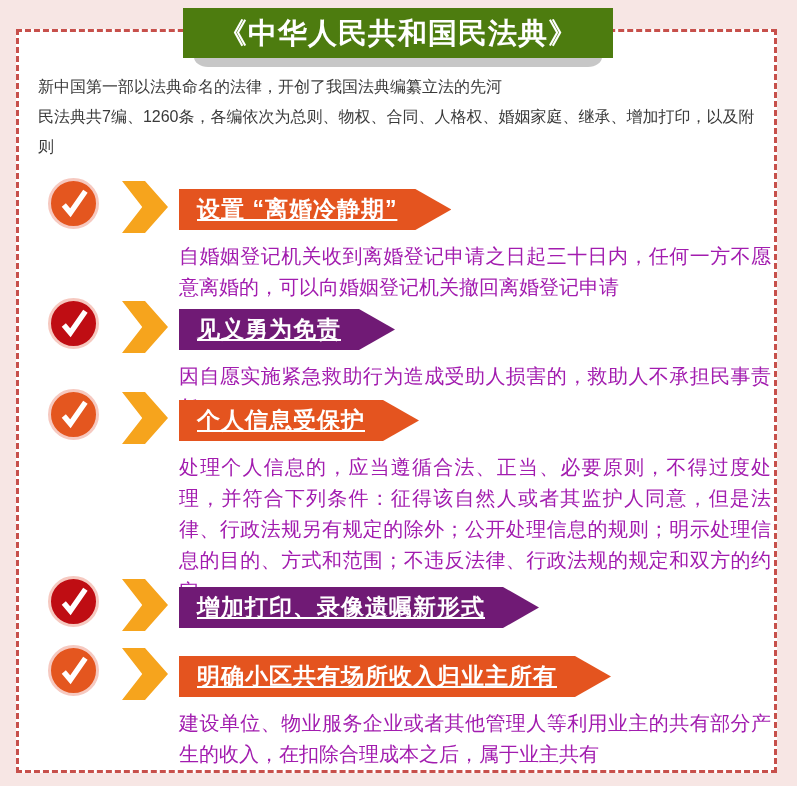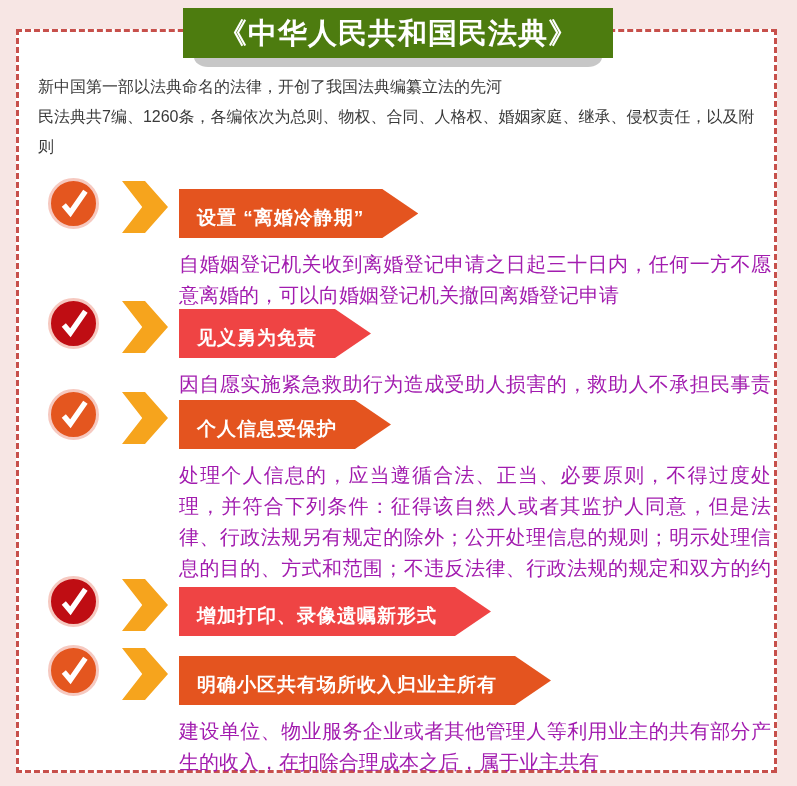--- a/index.html
+++ b/index.html
@@ -79,29 +79,30 @@
     background:#f6a41d;
     clip-path:polygon(0 0,50% 0,100% 50%,50% 100%,0 100%,44% 50%);
   }
 
   .sec-body{ margin-left:11px; margin-top:11px; }
 
   .banner{
     display:inline-block;
     color:#ffffff;
     font-weight:bold;
-    font-size:19px;
+    font-size:23px;
     line-height:41px;
     letter-spacing:1px;
-    padding:8px 54px 0 18px;
+    padding:0 54px 0 18px;
     clip-path:polygon(0 0, calc(100% - 36px) 0, 100% 50%, calc(100% - 36px) 100%, 0 100%);
     white-space:nowrap;
+    text-decoration:underline;
   }
   .banner.orange{ background:#e4541f; }
-  .banner.red{ background:#ef4444; }
+  .banner.red{ background:#701a75; }
 
   .desc{
     margin-top:11px;
     width:592px;
     font-size:20px; line-height:31px;
     color:#a21caf;
     text-align:justify;
   }
 </style>
 </head>
@@ -109,21 +110,21 @@
 
 <div class="poster">
 
   <div class="panel"></div>
 
   <div class="title-shadow"></div>
   <div class="title-banner">《中华人民共和国民法典》</div>
 
   <div class="intro">
     <div>新中国第一部以法典命名的法律，开创了我国法典编纂立法的先河</div>
-    <div>民法典共7编、1260条，各编依次为总则、物权、合同、人格权、婚姻家庭、继承、侵权责任，以及附则</div>
+    <div>民法典共7编、1260条，各编依次为总则、物权、合同、人格权、婚姻家庭、继承、增加打印，以及附则</div>
   </div>
 
   <div class="section s1">
     <div class="check orange">
       <svg width="36" height="36" viewBox="0 0 60 60">
         <path d="M13 35 L24 48 L49 12" fill="none" stroke="#ffffff" stroke-width="9"></path>
       </svg>
     </div>
     <div class="chevron"></div>
     <div class="sec-body">

